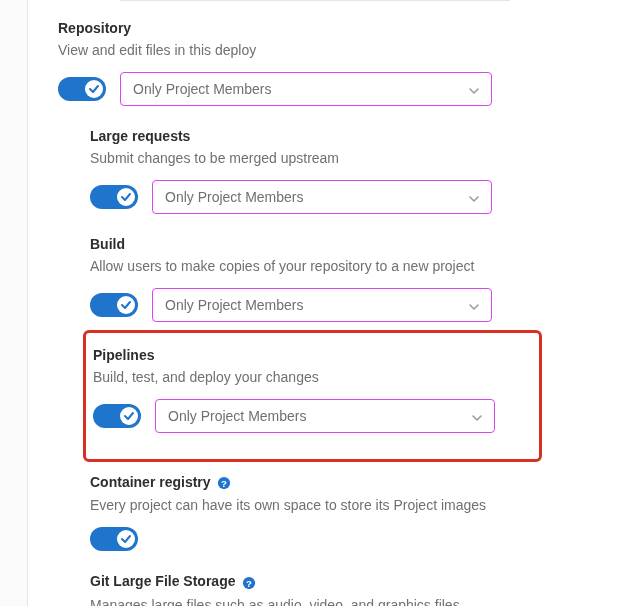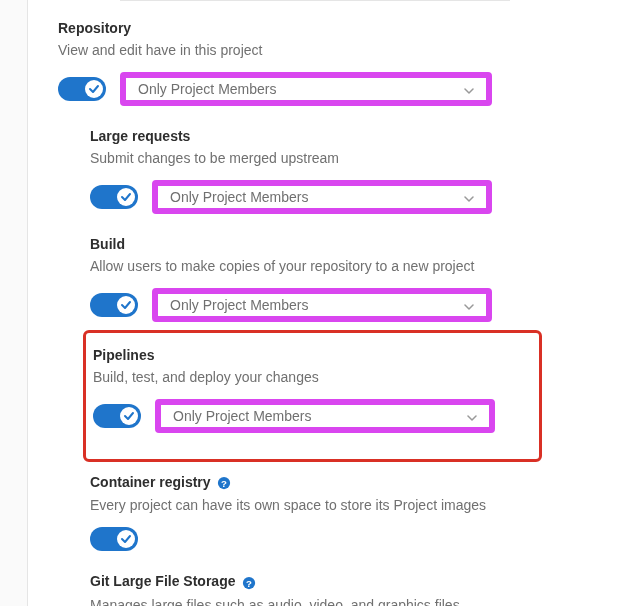--- a/index.html
+++ b/index.html
@@ -77,21 +77,21 @@
     }
     .toggle svg {
       position: absolute;
       right: 6px;
       top: 6px;
       width: 12px;
       height: 12px;
       z-index: 1;
     }
     .select {
-      border: 6px solid #d946ef;
+      border: 1px solid #d946ef;
       border-radius: 4px;
       height: 34px;
       display: flex;
       align-items: center;
       justify-content: space-between;
       padding: 0 12px;
       color: #707070;
       font-size: 14px;
       background: #fff;
       cursor: pointer;
@@ -139,21 +139,21 @@
 </head>
 <body>
 
 <div class="sidebar-edge"></div>
 <div class="separator-top"></div>
 
 <div class="content">
 
   <div class="section">
     <div class="section-title">Repository</div>
-    <div class="section-desc">View and edit have in this project</div>
+    <div class="section-desc">View and edit files in this deploy</div>
     <div class="control-row">
       <div class="toggle">
         <svg viewBox="0 0 12 12">
             <path d="M2 6 L5 9 L10 3" stroke="#1f75cb" stroke-width="2" fill="none" stroke-linecap="round" stroke-linejoin="round"></path>
           </svg>
       </div>
       <div class="select select-wide">
         <span>Only Project Members</span>
         <span class="chev">
           <svg width="10" height="6" viewBox="0 0 10 6">

